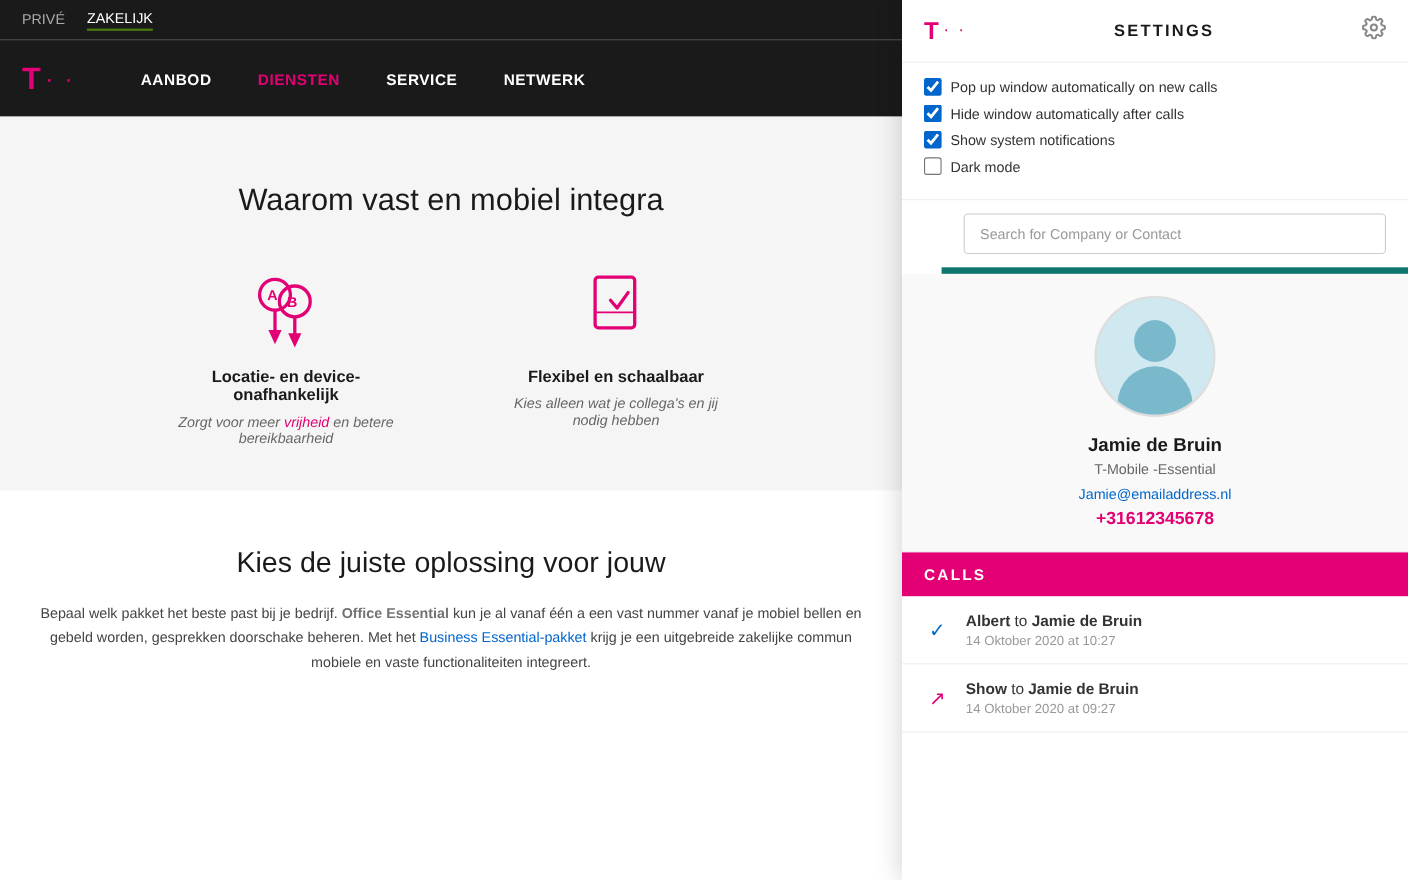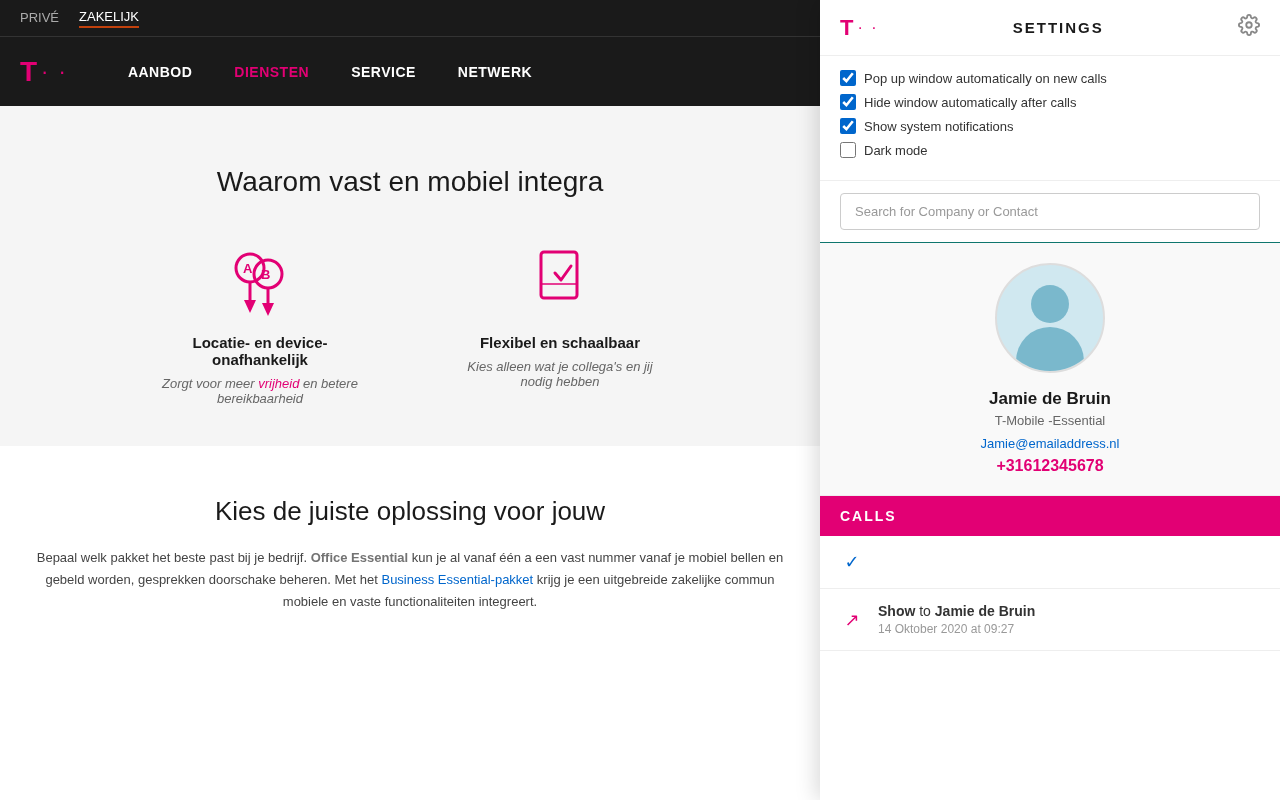--- a/index.html
+++ b/index.html
@@ -25,21 +25,21 @@
     }
     .top-bar-link {
       color: #aaa;
       font-size: 13px;
       text-decoration: none;
       cursor: pointer;
       padding-bottom: 2px;
     }
     .top-bar-link.active {
       color: #fff;
-      border-bottom: 2px solid #c2410c;
+      border-bottom: 2px solid #4d7c0f;
     }
 
     .main-nav {
       background: #1a1a1a;
       height: 70px;
       display: flex;
       align-items: center;
       padding: 0 20px;
       gap: 40px;
       border-top: 1px solid #333;
@@ -215,21 +215,22 @@
       accent-color: #0066cc;
       cursor: pointer;
     }
     .checkbox-label {
       font-size: 13px;
       color: #333;
     }
 
     .search-section {
       padding: 12px 20px;
-      border-bottom: 1px solid #0f766e;
+      border-bottom: 6px solid #0f766e;
+      margin-left: 36px;
     }
     .search-input {
       width: 100%;
       padding: 10px 14px;
       border: 1px solid #ccc;
       border-radius: 4px;
       font-size: 13px;
       color: #999;
       outline: none;
     }
@@ -483,20 +484,28 @@
   </div>
 
   <div class="calls-section">
     <div class="calls-header">
       <div class="calls-title">CALLS</div>
     </div>
     <div class="calls-list">
 
       <div class="call-item">
         <div class="call-arrow incoming">✓</div>
+        <div class="call-info">
+          <div class="call-names">
+            <strong>Albert</strong>
+            <span> to </span>
+            <strong>Jamie de Bruin</strong>
+          </div>
+          <div class="call-time">14 Oktober 2020 at 10:27</div>
+        </div>
       </div>
 
       <div class="call-item">
         <div class="call-arrow outgoing">↗</div>
         <div class="call-info">
           <div class="call-names">
             <strong>Show</strong>
             <span> to </span>
             <strong>Jamie de Bruin</strong>
           </div>

